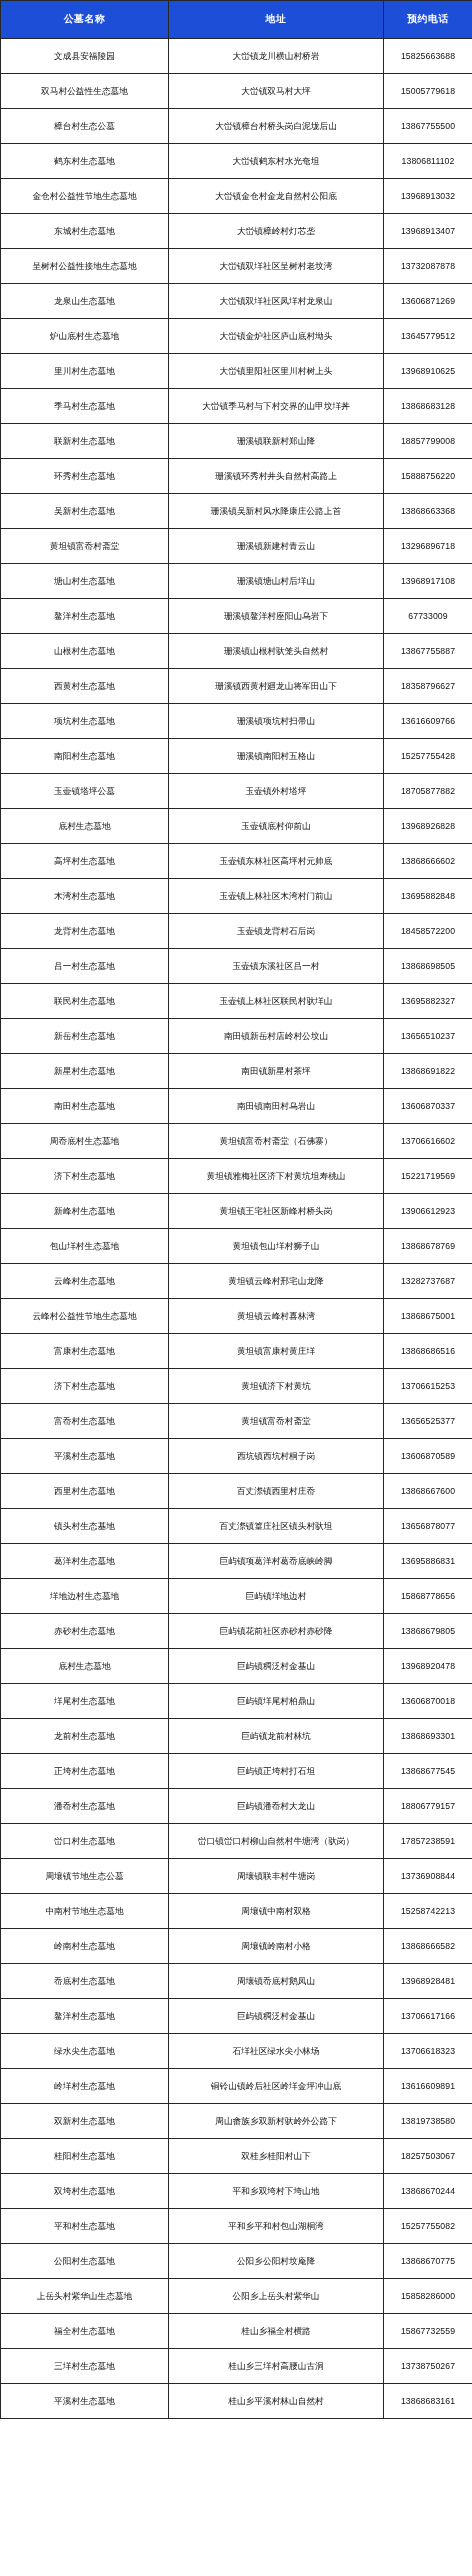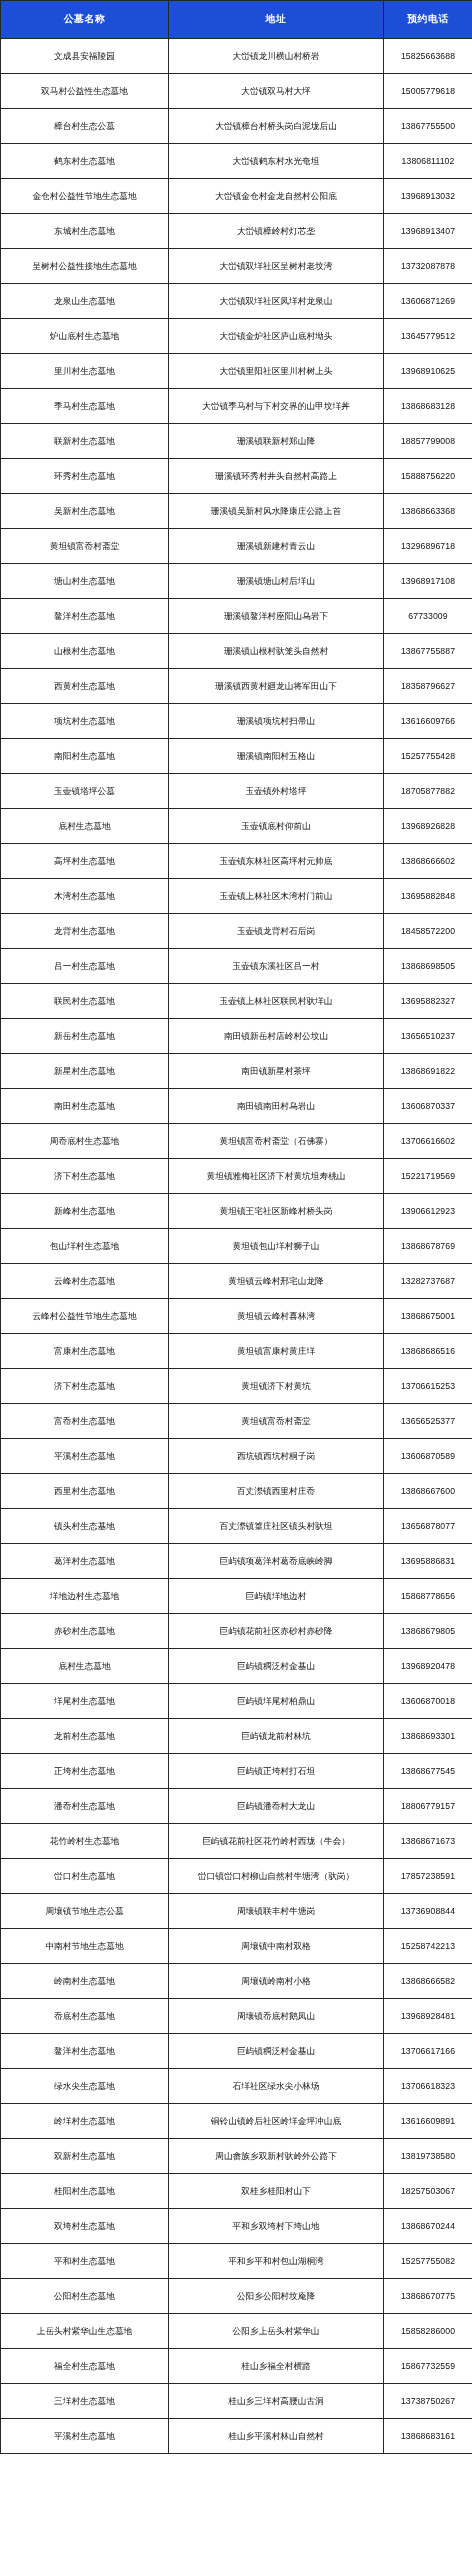--- a/index.html
+++ b/index.html
@@ -314,25 +314,20 @@
           <td>正垮村生态墓地</td>
           <td>巨屿镇正垮村打石坦</td>
           <td class="phone">13868677545</td>
         </tr>
         <tr>
           <td>潘岙村生态墓地</td>
           <td>巨屿镇潘岙村大龙山</td>
           <td class="phone">18806779157</td>
         </tr>
         <tr>
-          <td>花竹岭村生态墓地</td>
-          <td>巨屿镇花前社区花竹岭村西垅（牛会）</td>
-          <td class="phone">13868671673</td>
-        </tr>
-        <tr>
           <td>峃口村生态墓地</td>
           <td>峃口镇峃口村柳山自然村牛塘湾（驮岗）</td>
           <td class="phone">17857238591</td>
         </tr>
         <tr>
           <td>周壤镇节地生态公墓</td>
           <td>周壤镇联丰村牛塘岗</td>
           <td class="phone">13736908844</td>
         </tr>
         <tr>

